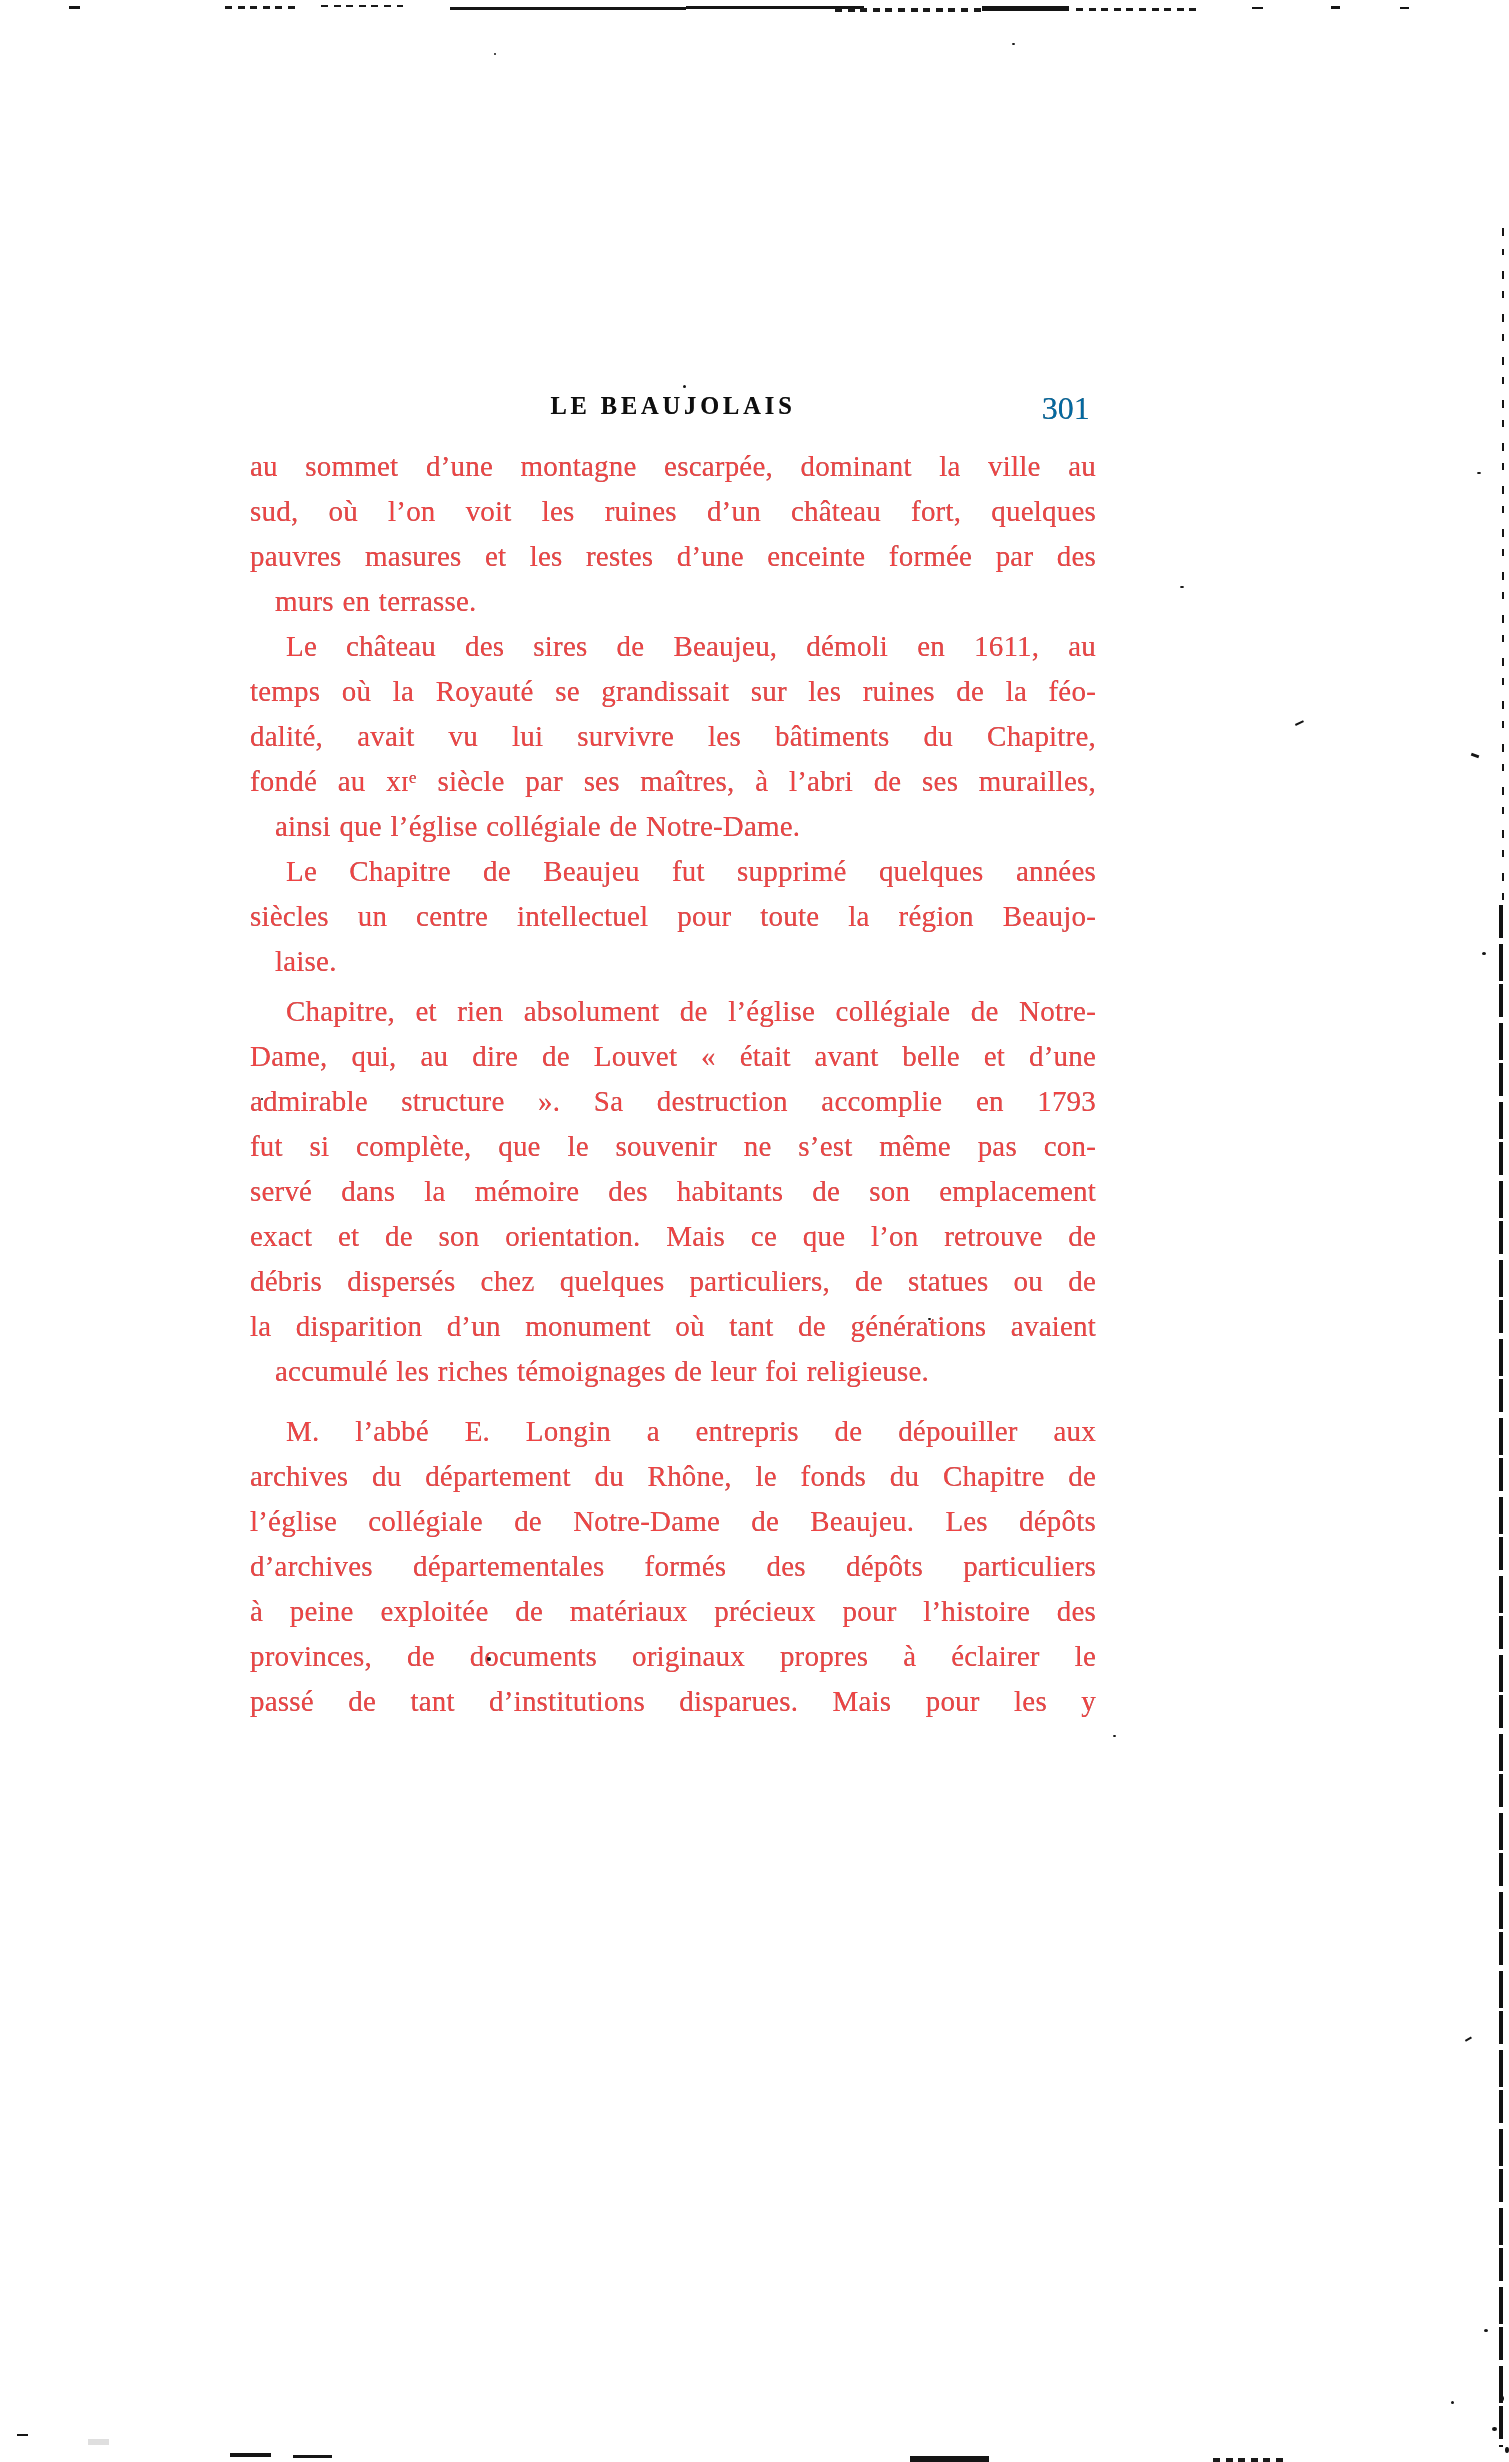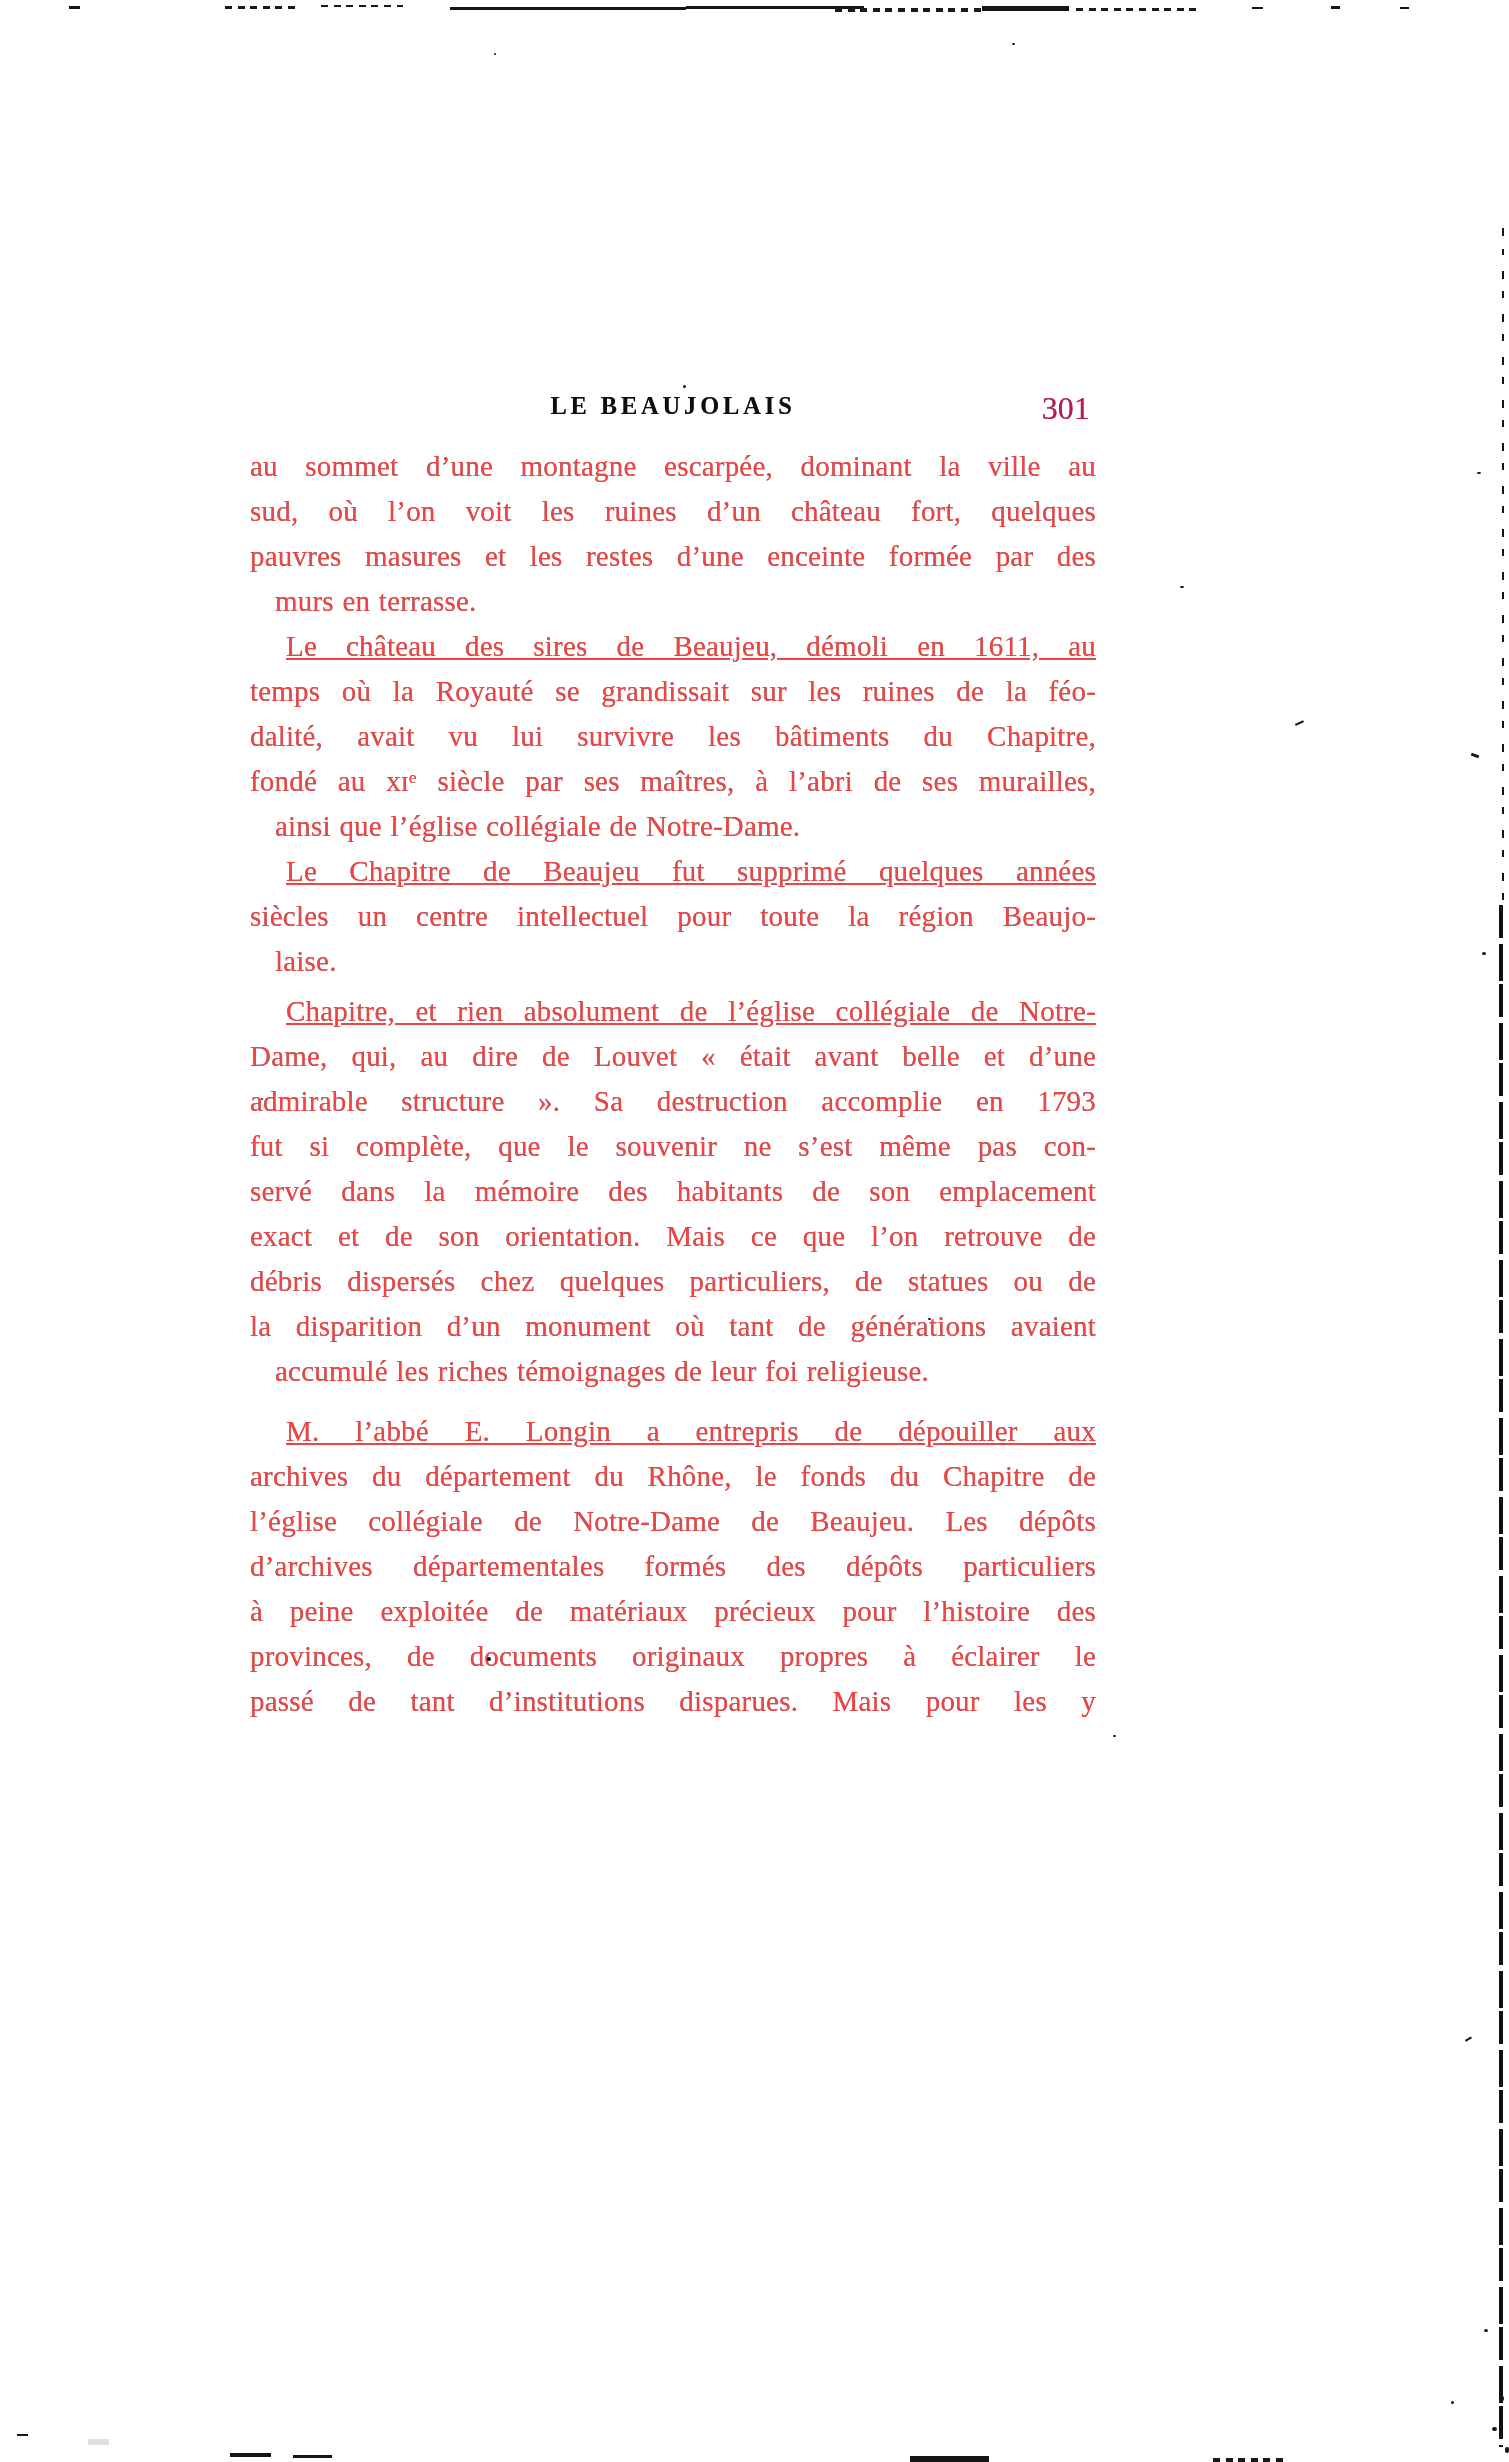--- a/index.html
+++ b/index.html
@@ -35,21 +35,21 @@
     letter-spacing: 3.9px;
     color: #0e0e0e;
     text-shadow: 0 0 0.5px rgba(0,0,0,.55);
   }
   .page-number {
     position: absolute;
     right: 6.3px;
     top: -1.6px;
     font-size: 32px;
     font-weight: 400;
-    color: #be185d;
+    color: #0369a1;
     text-shadow: 0 0 0.5px rgba(0,0,0,.6);
   }
 
   
   .text-column {
     position: absolute;
     left: 250px;
     top: 444px;
     width: 846px;
     font-size: 29px;
@@ -61,21 +61,21 @@
   .para { margin: 0; }
   .line {
     height: 45px;
     line-height: 45px;
     text-align: justify;
     text-align-last: justify;
     white-space: normal;
     overflow: visible;
   }
   .line.last-left { text-align-last: left; margin-left: 25px; }
-  .para.indent .line:first-child { text-indent: 36px; text-decoration: underline; }
+  .para.indent .line:first-child { text-indent: 36px; }
 
   
   .artifact { position: absolute; background: #151515; }
   .dotted-h {
     background: repeating-linear-gradient(to right, #1a1a1a 0 7px, transparent 7px 12.6px);
   }
   .speck { border-radius: 50%; }
   .edge-line-upper {
     position: absolute;
     background: repeating-linear-gradient(to bottom,

